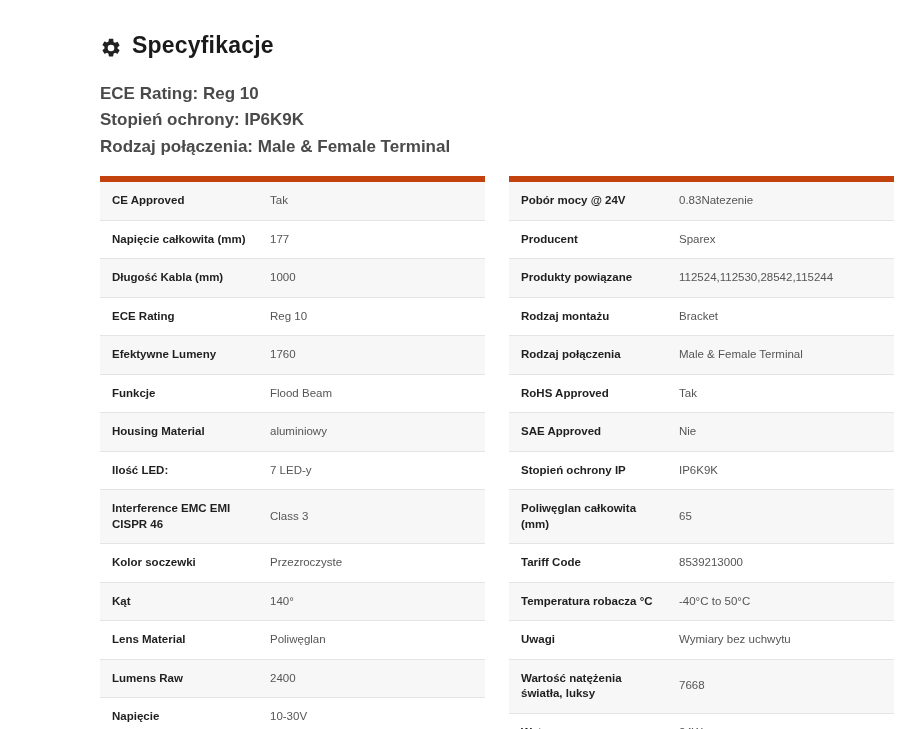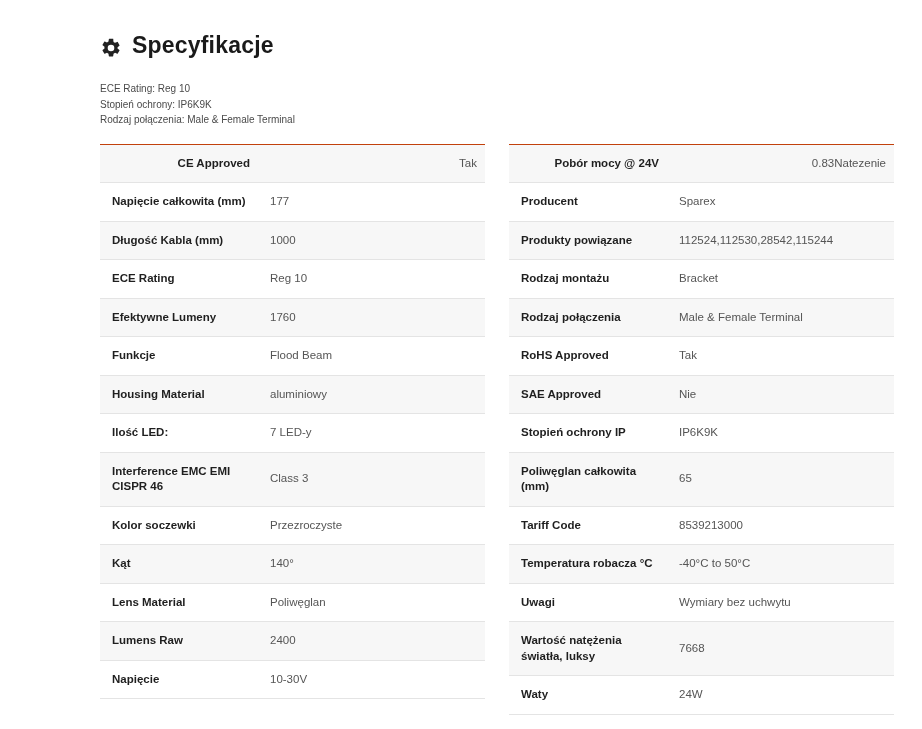--- a/index.html
+++ b/index.html
@@ -37,43 +37,43 @@
   }
   .gear-icon svg { display: block; }
   .page-title {
     font-size: 23px;
     font-weight: bold;
     color: #1a1a1a;
     letter-spacing: 0.2px;
   }
   .intro {
     padding: 22px 0 0 92px;
-    font-size: 10px;
+    font-size: 17px;
     line-height: 1.55;
     color: #4a4a4a;
+    font-weight: bold;
   }
   .intro div { white-space: nowrap; }
 
   .tables {
     display: flex;
     gap: 24px;
     padding: 16px 36px 0 92px;
     align-items: flex-start;
   }
   .spec-table {
     border-collapse: collapse;
     width: 385px;
     table-layout: fixed;
   }
   .spec-table tr {
     border-bottom: 1px solid #e4e4e4;
   }
   .spec-table tr:first-child {
-    border-top: 1px solid #c2410c;
-    text-align: right;
+    border-top: 6px solid #c2410c;
   }
   .spec-table td {
     padding: 11px 8px 11px 12px;
     font-size: 11.5px;
     vertical-align: middle;
     line-height: 1.35;
   }
   .spec-table td.k {
     width: 138px;
     font-weight: bold;

